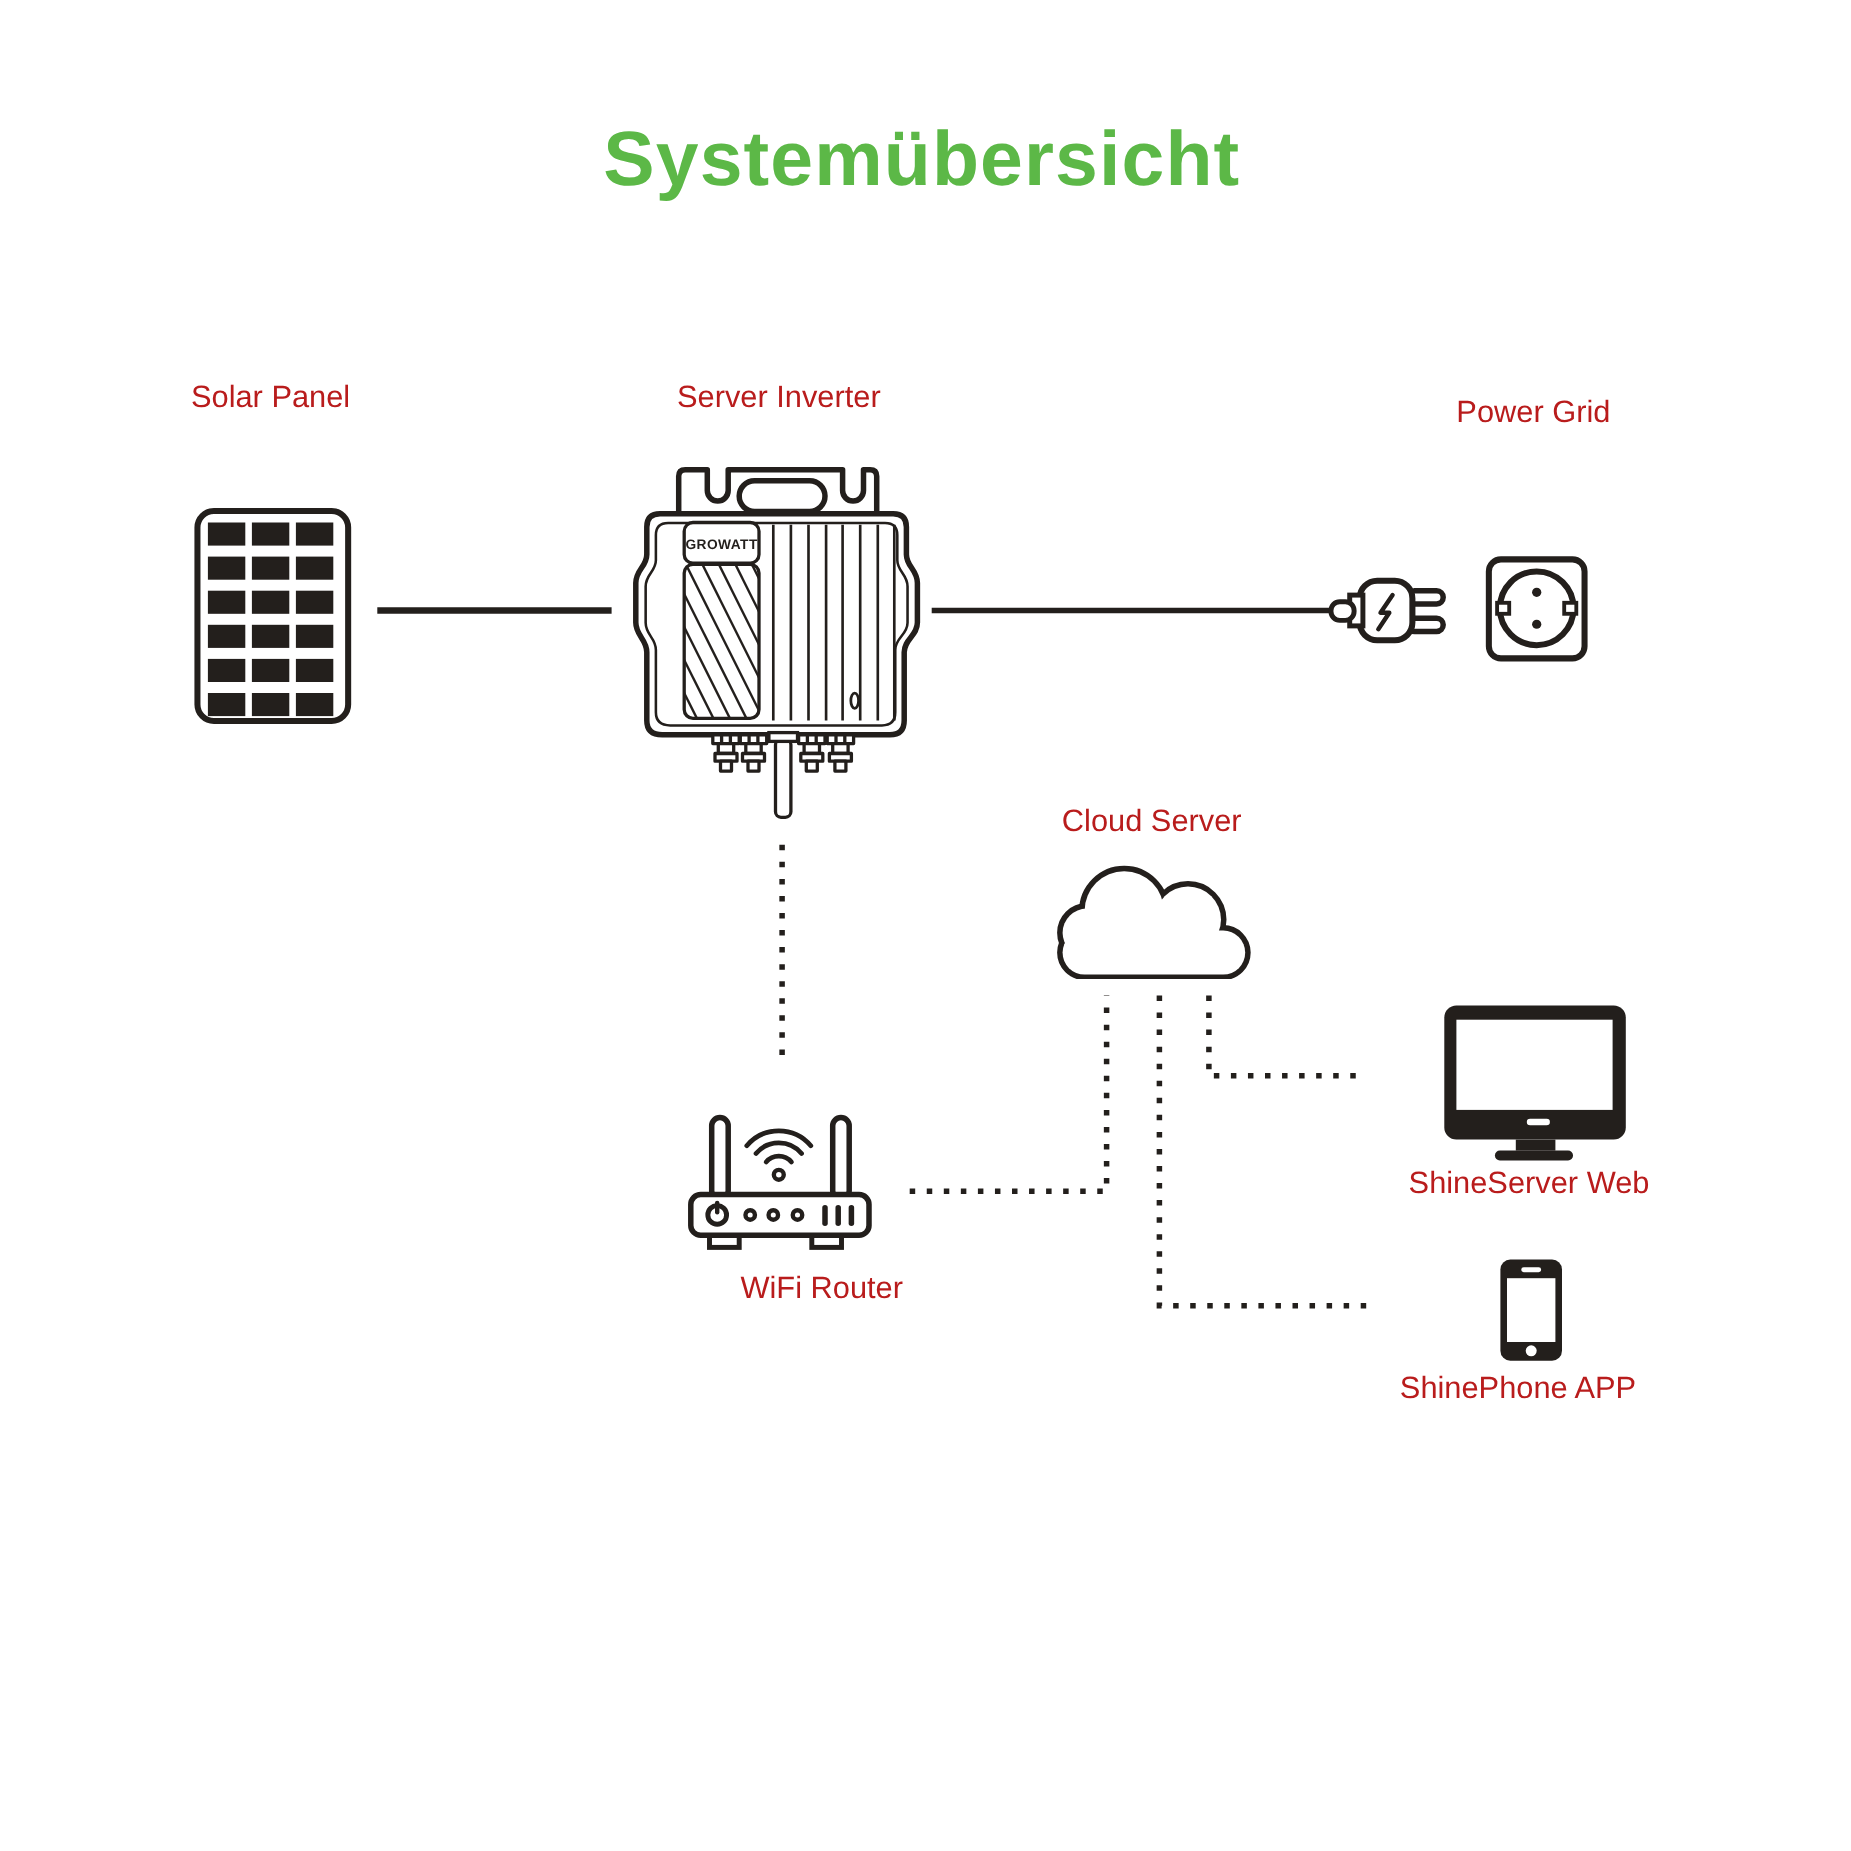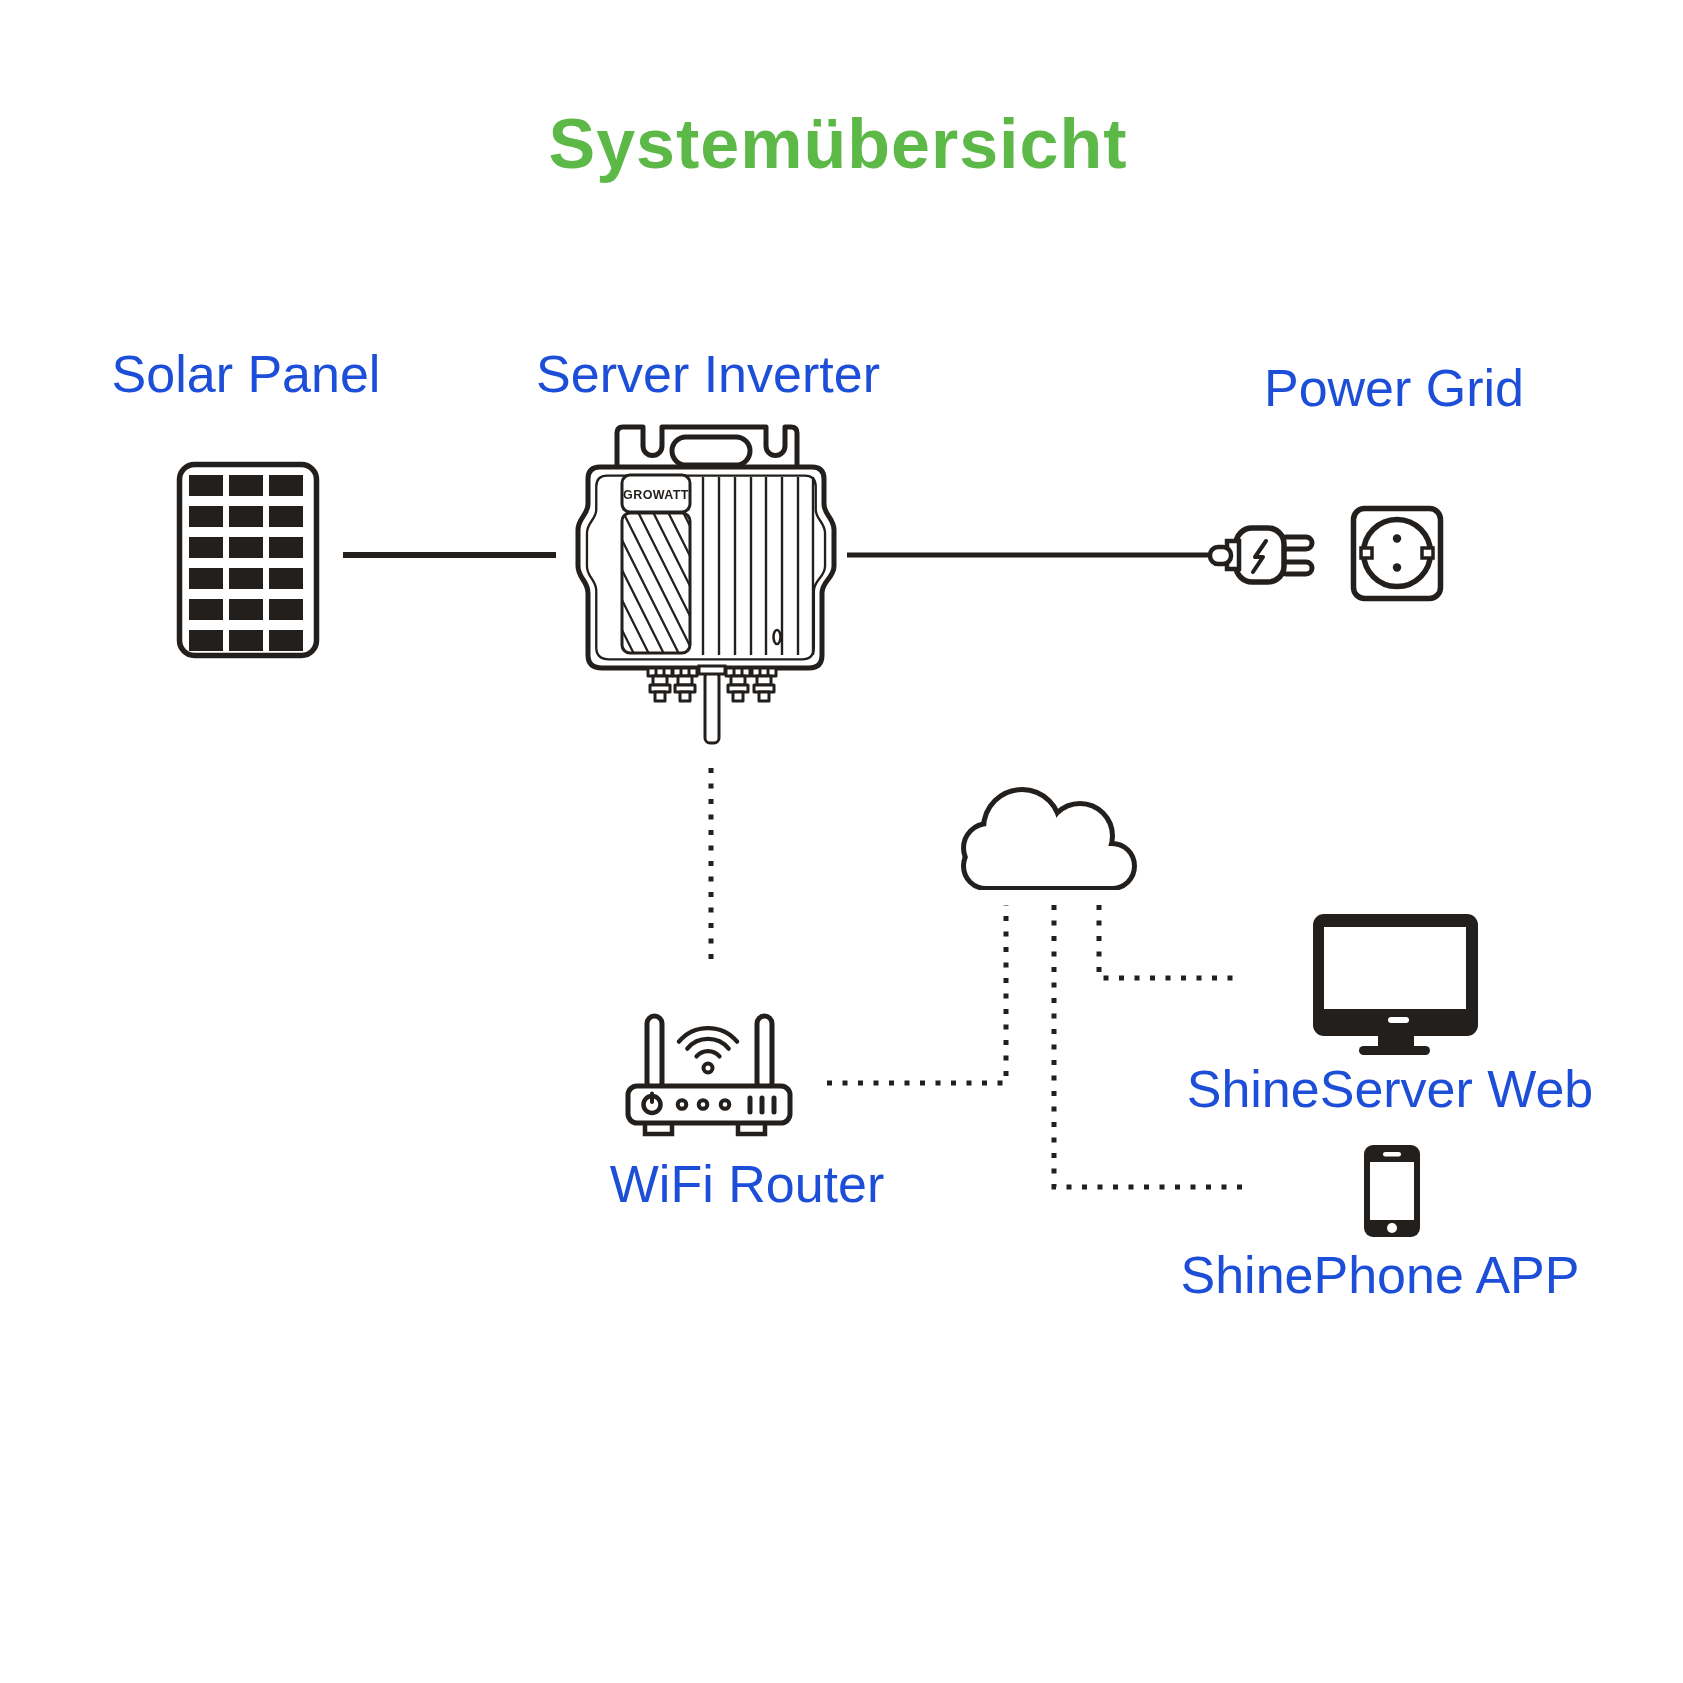--- a/index.html
+++ b/index.html
@@ -1,33 +1,34 @@
 <!DOCTYPE html>
 <html><head>
 <meta charset="utf-8">
 <style>
   html,body{margin:0;padding:0;background:#ffffff;}
   #page{position:relative;width:1606px;height:1683px;background:#ffffff;overflow:hidden;
         font-family:"Liberation Sans", sans-serif;color:#2b2824;text-align:center;}
   .abs{position:absolute;}
   #title{left:838px;top:104px;transform:translateX(-50%);
          font-size:70px;font-weight:bold;letter-spacing:1px;color:#5CB847;white-space:nowrap;}
-  .node-label{transform:translateX(-50%);font-size:52px;line-height:1.1;color:#1d4ed8;white-space:nowrap;}
+  .node-label{transform:translateX(-50%);font-size:28px;line-height:1.1;color:#b91c1c;white-space:nowrap;}
   svg{display:block;}
 </style>
 </head>
 <body>
 
 <div id="page">
 
   <div id="title" class="abs">Systemübersicht</div>
 
   <div class="abs node-label" style="left:246px;top:346px;">Solar Panel</div>
   <div class="abs node-label" style="left:708px;top:346px;">Server Inverter</div>
   <div class="abs node-label" style="left:1394px;top:330px;margin-top:30px;">Power Grid</div>
+  <div class="abs node-label" style="left:1047px;top:731px;">Cloud Server</div>
   <div class="abs node-label" style="left:709px;top:1156px;margin-left:38px;">WiFi Router</div>
   <div class="abs node-label" style="left:1380px;top:1247px;">ShinePhone APP</div>
   <div class="abs node-label" style="left:1390px;top:1061px;">ShineServer Web</div>
 
   <svg class="abs" style="left:0;top:0;" width="1683" height="1683" viewBox="0 0 1683 1683">
     <line x1="343" y1="555" x2="556" y2="555" stroke="#231f1c" stroke-width="6"></line>
     <line x1="847" y1="555" x2="1213" y2="555" stroke="#231f1c" stroke-width="5"></line>
     <line x1="711" y1="768" x2="711" y2="969" stroke="#231f1c" stroke-width="5" stroke-dasharray="5 10.5"></line>
     <polyline points="827,1083 1006,1083 1006,905" fill="none" stroke="#231f1c" stroke-width="5" stroke-dasharray="5 10.5"></polyline>
     <polyline points="1099,905 1099,978 1236,978" fill="none" stroke="#231f1c" stroke-width="5" stroke-dasharray="5 10.5"></polyline>

